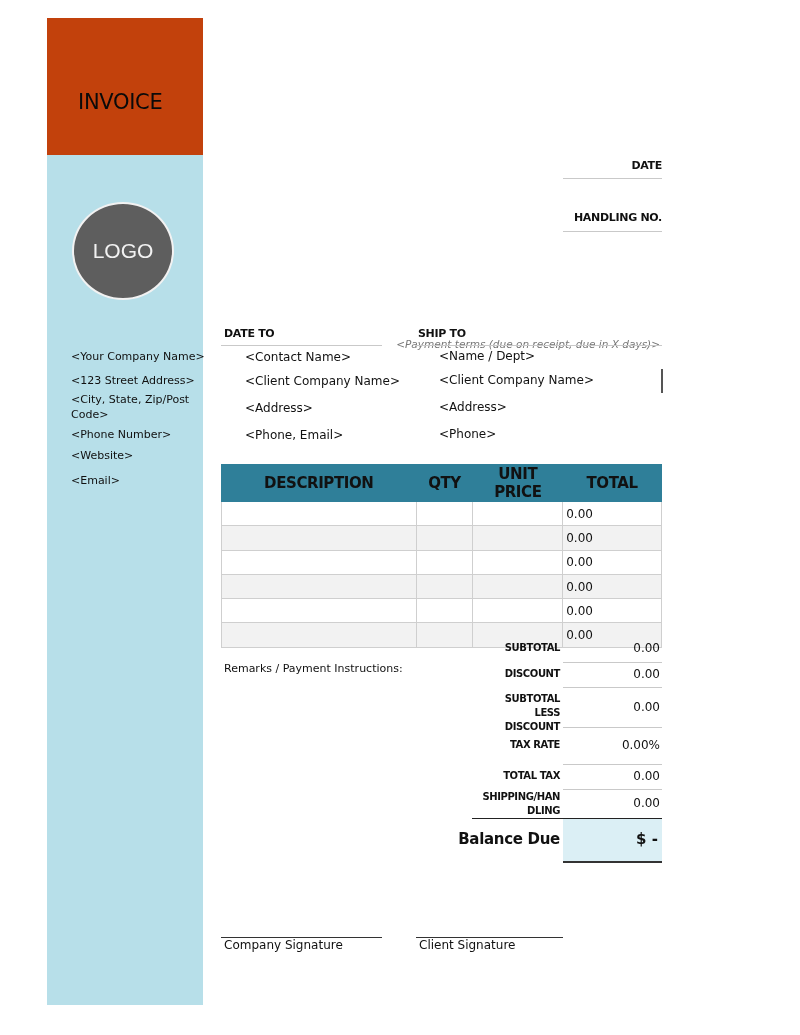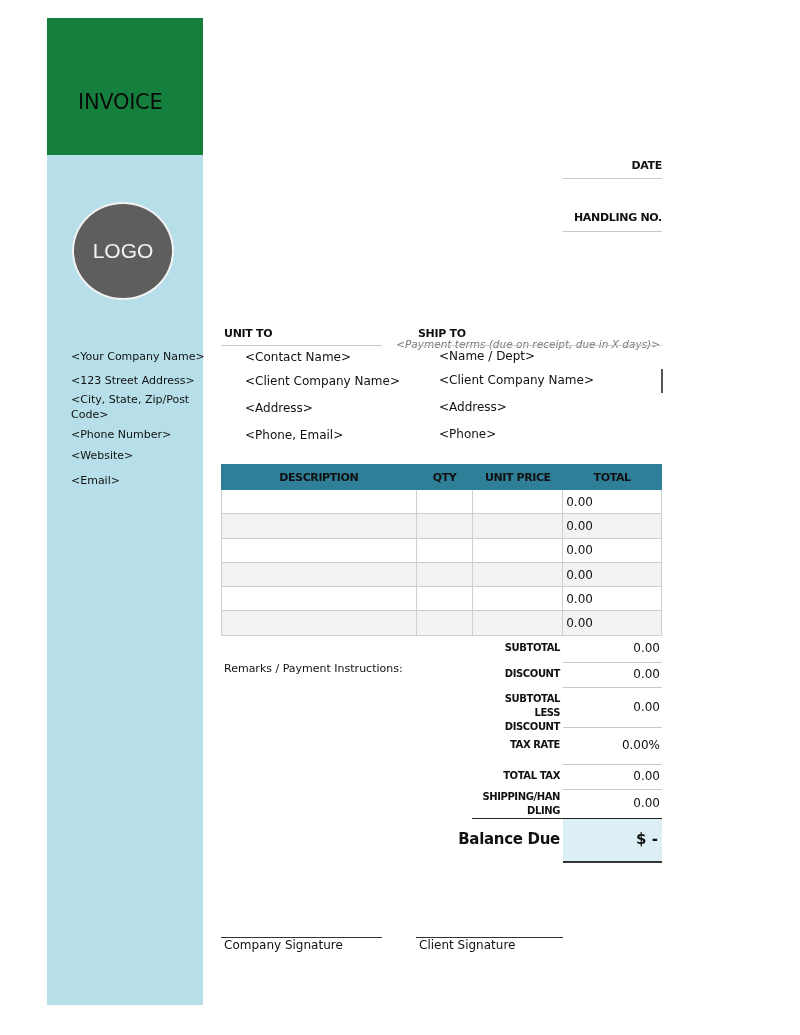--- a/index.html
+++ b/index.html
@@ -1,40 +1,40 @@
 <!DOCTYPE html>
 <html><head>
 <meta charset="utf-8">
 <style>
   * { box-sizing: border-box; margin: 0; padding: 0; }
   html, body { width: 800px; height: 1035px; background: #ffffff; overflow: hidden; }
   body { position: relative; font-family: "DejaVu Sans", sans-serif; color: #111; }
 
   .sidebar { position: absolute; left: 47px; top: 18px; width: 156px; height: 987px; background: #b7dfe9; }
-  .sidebar-header { position: absolute; left: 0; top: 0; width: 156px; height: 137px; background: #15803d; }
+  .sidebar-header { position: absolute; left: 0; top: 0; width: 156px; height: 137px; background: #c2410c; }
   .invoice-title { position: absolute; left: 31px; top: 72px; font-size: 21px; color: #0a0a0a; letter-spacing: -0.3px; }
 
   .logo { position: absolute; left: 25px; top: 184px; width: 102px; height: 98px; border-radius: 50%; background: #5e5e5e; border: 2px solid #f2f2f2; display: flex; align-items: center; justify-content: center; color: #f2f2f2; font-family: "Liberation Sans", sans-serif; font-size: 21px; text-align: right; }
 
   .company-info { position: absolute; left: 24px; top: 0; width: 130px; font-size: 11px; color: #111; }
   .company-info div { position: absolute; left: 0; white-space: nowrap; line-height: 15px; }
   .company-info .wrap { white-space: normal; width: 126px; }
 
   .meta-label { position: absolute; left: 563px; width: 99px; text-align: right; font-size: 11px; font-weight: bold; letter-spacing: -0.3px; }
   .meta-line { position: absolute; left: 563px; width: 99px; height: 1px; background: #c9c9c9; }
 
   .payment-terms { position: absolute; right: 140px; top: 306px; font-size: 10.5px; font-style: italic; color: #777; white-space: nowrap; margin-top: 32px; }
 
   .addr-head { position: absolute; font-size: 11px; font-weight: bold; letter-spacing: -0.3px; }
   .addr-line { position: absolute; height: 1px; background: #c9c9c9; }
   .addr-item { position: absolute; font-size: 12px; white-space: nowrap; margin-left: 20px; }
   .cursor { position: absolute; left: 661px; top: 369px; width: 2px; height: 24px; background: #555; }
 
   table.items { position: absolute; left: 221px; top: 464px; width: 441px; border-collapse: collapse; }
-  table.items th { background: #2f7f99; height: 25px; font-size: 11px; font-weight: bold; color: #111; letter-spacing: -0.4px; border: 1px solid #2f7f99; }
+  table.items th { background: #2f7f99; height: 25px; font-size: 15px; font-weight: bold; color: #111; letter-spacing: -0.4px; border: 1px solid #2f7f99; }
   table.items td { height: 24.3px; border: 1px solid #cfcfcf; font-size: 12px; padding-left: 3px; }
   table.items tr.alt td { background: #f2f2f2; }
 
   .remarks { position: absolute; left: 224px; top: 662px; font-size: 11px; }
 
   .sum-label { position: absolute; right: 240px; text-align: right; font-size: 10px; font-weight: bold; letter-spacing: -0.4px; line-height: 14px; }
   .sum-value { position: absolute; right: 140px; text-align: right; font-size: 12px; }
   .sum-line { position: absolute; left: 563px; width: 99px; height: 1px; background: #c9c9c9; }
   .bal-top { position: absolute; left: 472px; top: 818px; width: 190px; height: 1px; background: #222; }
   .bal-box { position: absolute; left: 563px; top: 819px; width: 99px; height: 42px; background: #dbeff5; }
@@ -65,21 +65,21 @@
   </div>
 </div>
 
 <div class="meta-label" style="top:159px">DATE</div>
 <div class="meta-line" style="top:178px"></div>
 <div class="meta-label" style="top:211px">HANDLING NO.</div>
 <div class="meta-line" style="top:231px"></div>
 
 <div class="payment-terms">&lt;Payment terms (due on receipt, due in X days)&gt;</div>
 
-<div class="addr-head" style="left:224px;top:327px">UNIT TO</div>
+<div class="addr-head" style="left:224px;top:327px">DATE TO</div>
 <div class="addr-line" style="left:221px;top:345px;width:161px"></div>
 <div class="addr-item" style="left:225px;top:350px">&lt;Contact Name&gt;</div>
 <div class="addr-item" style="left:225px;top:374px">&lt;Client Company Name&gt;</div>
 <div class="addr-item" style="left:225px;top:401px">&lt;Address&gt;</div>
 <div class="addr-item" style="left:225px;top:428px">&lt;Phone, Email&gt;</div>
 
 <div class="addr-head" style="left:418px;top:327px">SHIP TO</div>
 <div class="addr-line" style="left:416px;top:345px;width:246px"></div>
 <div class="addr-item" style="left:419px;top:349px">&lt;Name / Dept&gt;</div>
 <div class="addr-item" style="left:419px;top:373px">&lt;Client Company Name&gt;</div>

